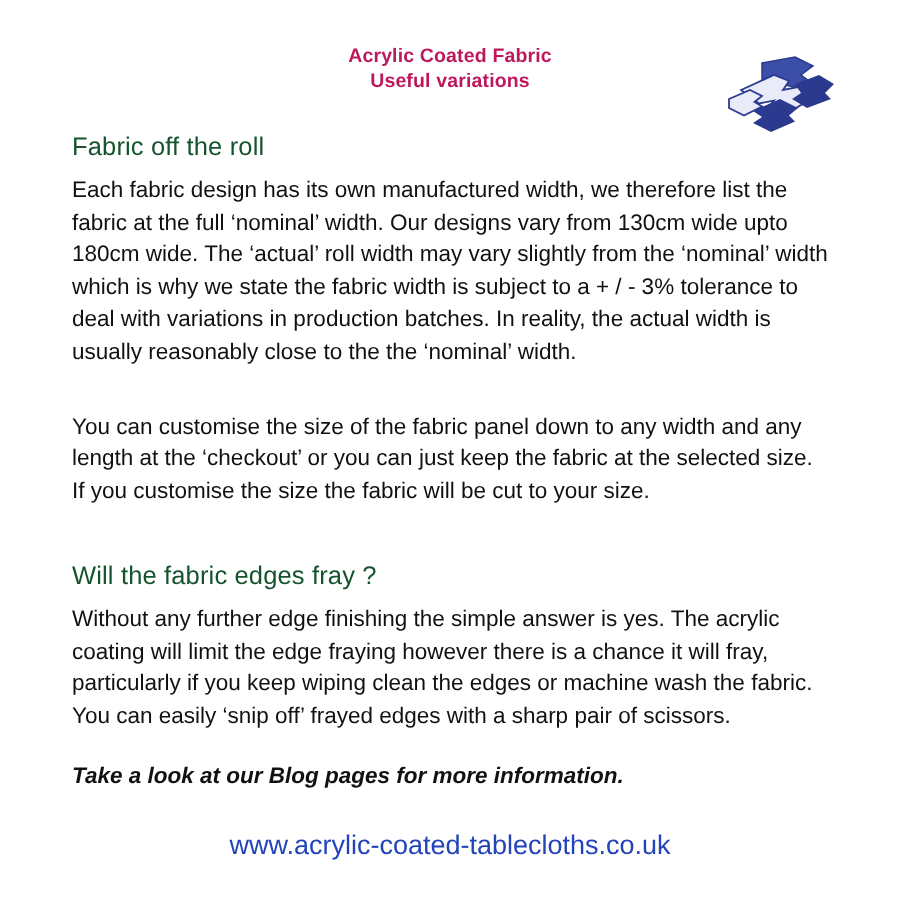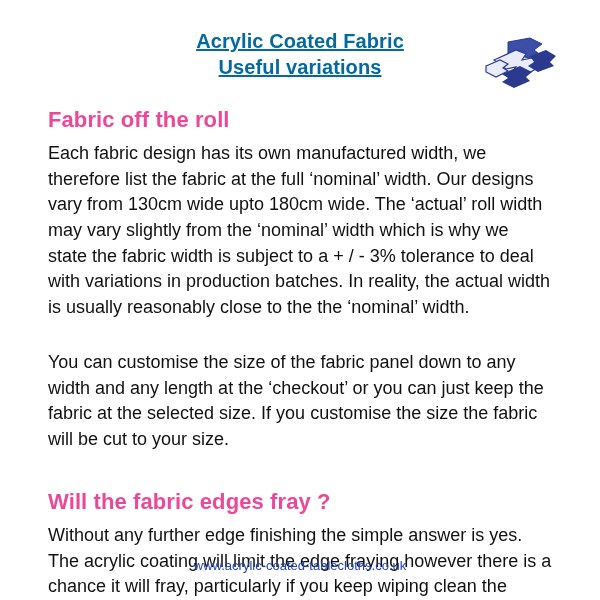--- a/index.html
+++ b/index.html
@@ -20,50 +20,49 @@
     height: 600px;
     box-sizing: border-box;
     padding: 24px 48px 0 48px;
   }
   .header {
     position: relative;
     text-align: center;
     padding-top: 4px;
   }
   .title-line {
-    font-size: 20px;
+    font-size: 13px;
     font-weight: bold;
-    color: #0369a1;
+    color: #be185d;
     line-height: 1.32;
     letter-spacing: 0.1px;
-    text-decoration: underline;
   }
   .logo {
     position: absolute;
     top: 12px;
     right: -4px;
     width: 92px;
     height: 58px;
   }
   h2.section-heading {
-    color: #ec4899;
-    font-size: 22px;
-    font-weight: bold;
+    color: #14532d;
+    font-size: 17px;
+    font-weight: normal;
     margin: 0;
     padding: 0;
     letter-spacing: 0.1px;
   }
   .sec1 {
     margin-top: 26px;
   }
   .sec2 {
     margin-top: 36px;
   }
   p.body-text {
-    font-size: 18px;
+    font-size: 15px;
     line-height: 1.43;
     margin: 9px 0 0 0;
     color: #111111;
     text-align: left;
   }
   p.tight {
     margin-top: 8px;
   }
   p.spaced {
     margin-top: 29px;
@@ -79,21 +78,21 @@
   }
   .footer {
     position: absolute;
     left: 0;
     right: 0;
     bottom: 26px;
     text-align: center;
   }
   .footer a {
     color: #2244bb;
-    font-size: 13px;
+    font-size: 18px;
     text-decoration: none;
   }
 </style>
 </head>
 <body>
 
 <div class="page">
 
   <div class="header">
     <div class="title-line">Acrylic Coated Fabric</div>
@@ -120,19 +119,20 @@
 
   <div class="sec1">
     <h2 class="section-heading">Fabric off the roll</h2>
     <p class="body-text tight">Each fabric design has its own manufactured width, we therefore list the fabric at the full ‘nominal’ width.  Our designs vary from 130cm wide upto 180cm wide. The ‘actual’ roll width may vary slightly from the ‘nominal’ width which is why we state the fabric width is subject to a + / - 3% tolerance to deal with variations in production batches. In reality, the actual width is usually reasonably close to the the ‘nominal’ width.</p>
     <p class="body-text spaced">You can customise the size of the fabric panel down to any width and any length at the ‘checkout’ or you can just keep the fabric at the selected size. If you customise the size the fabric will be cut to your size.</p>
   </div>
 
   <div class="sec2">
     <h2 class="section-heading">Will the fabric edges fray ?</h2>
     <p class="body-text tight">Without any further edge finishing the simple answer is yes. The acrylic coating will limit the edge fraying however there is a chance it will fray, particularly if you keep wiping clean the edges or machine wash the fabric. You can easily ‘snip off’ frayed edges with a sharp pair of scissors.</p>
+    <p class="body-text italic-note">Take a look at our Blog pages for more information.</p>
   </div>
 
   <div class="footer">
     <a href="#">www.acrylic-coated-tablecloths.co.uk</a>
   </div>
 
 </div>
 
 </body></html>

